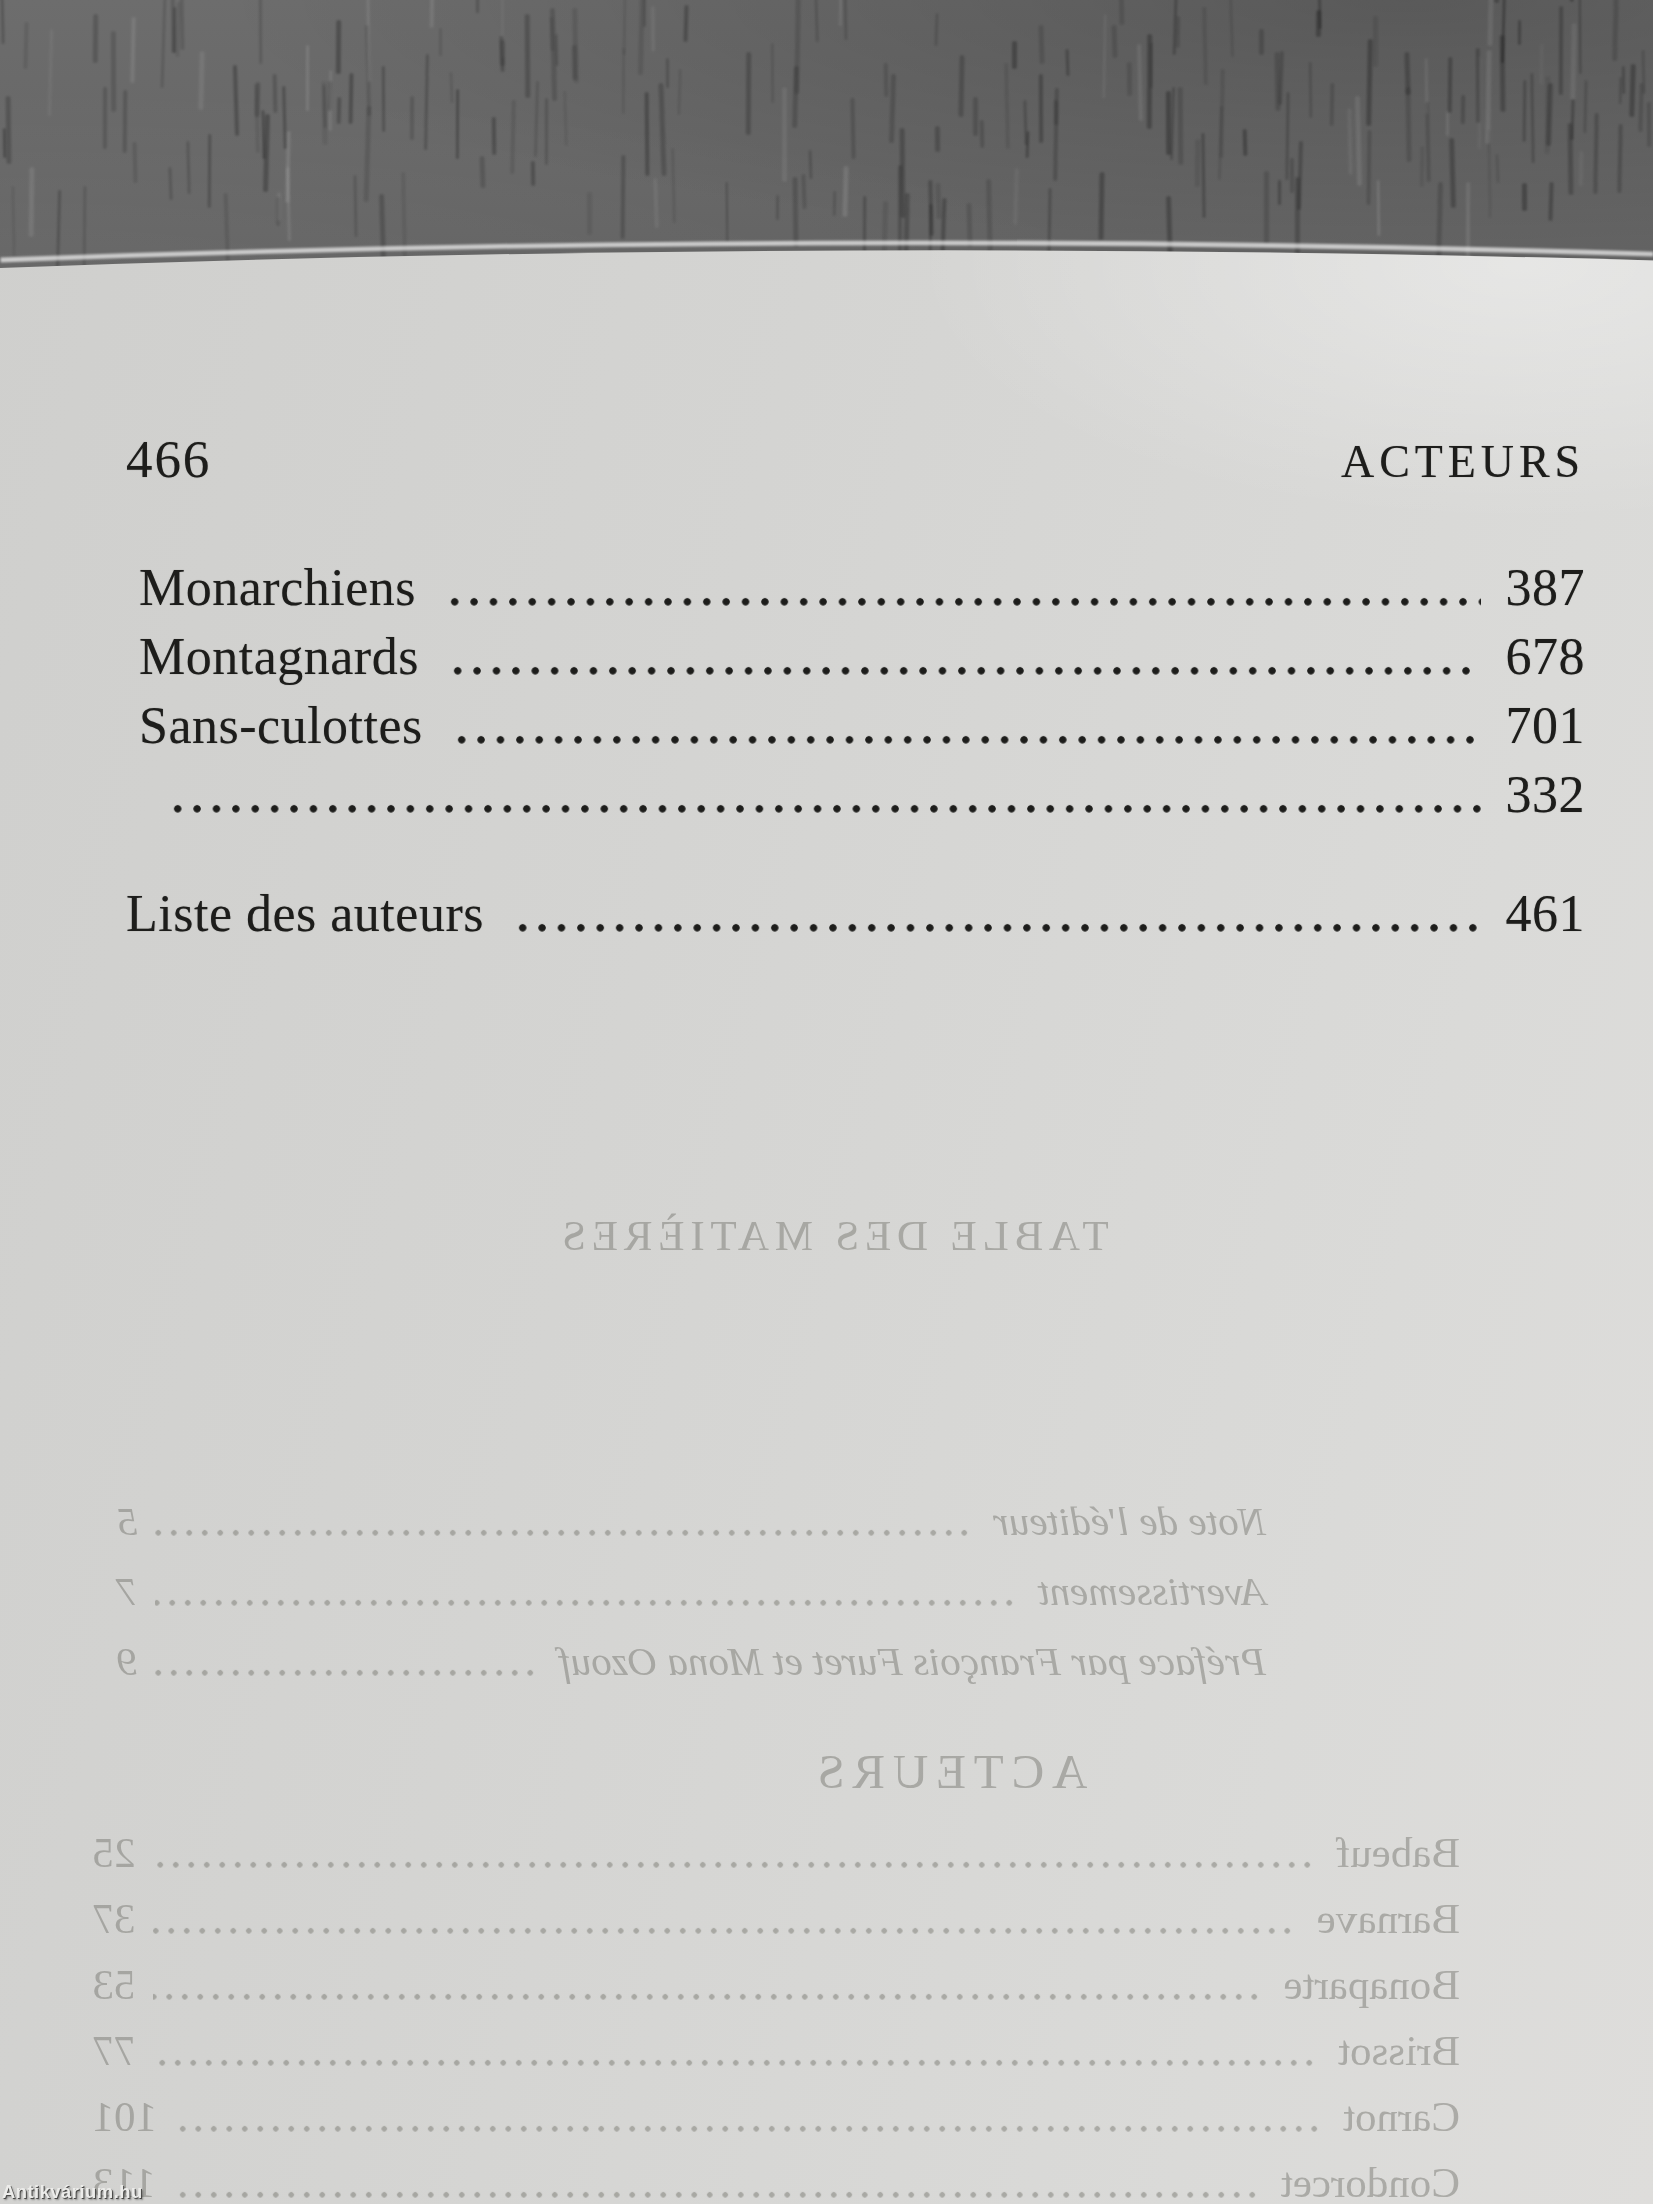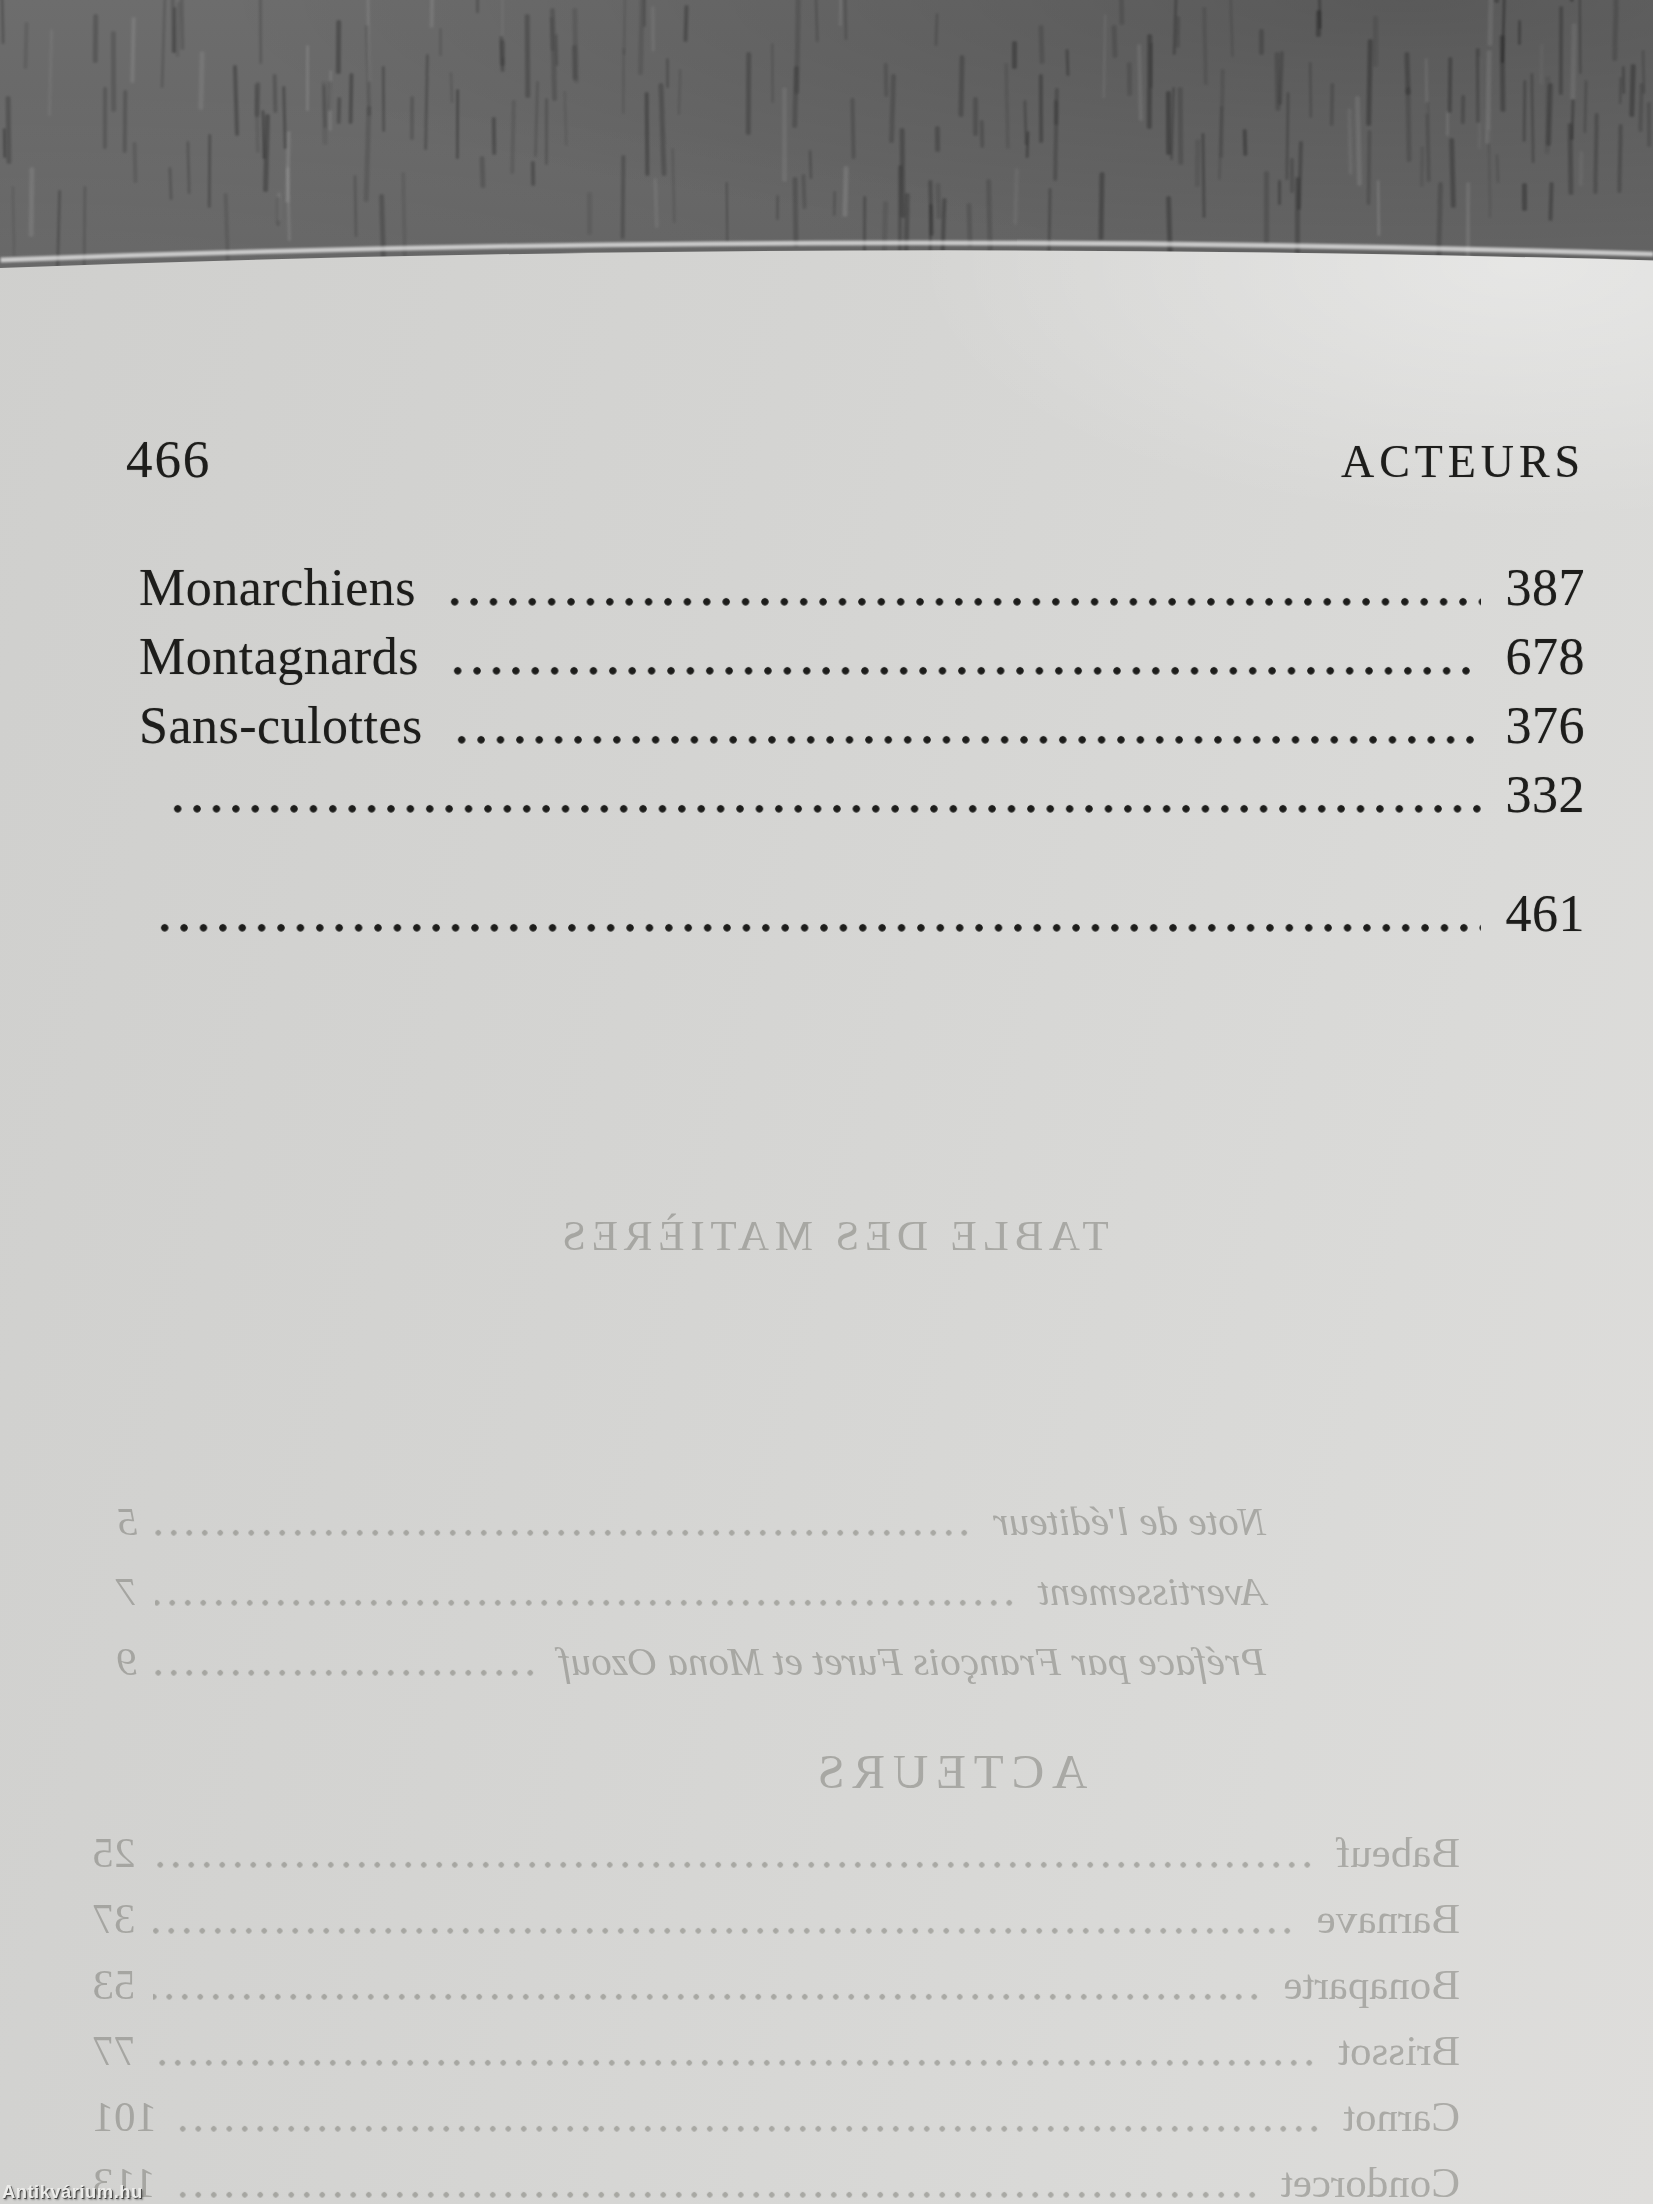--- a/index.html
+++ b/index.html
@@ -322,30 +322,31 @@
           <span class="num">387</span>
         </div>
         <div class="row">
           <span>Montagnards</span>
           <span class="leader"></span>
           <span class="num">678</span>
         </div>
         <div class="row">
           <span>Sans-culottes</span>
           <span class="leader"></span>
-          <span class="num">376</span>
+          <span class="num">701</span>
         </div>
         <div class="row">
           <span class="leader"></span>
           <span class="num">332</span>
         </div>
       </div>
 
       <div class="authors">
         <div class="row">
+          <span>Liste des auteurs</span>
           <span class="leader"></span>
           <span class="num">461</span>
         </div>
       </div>
     </div>
 
     <div class="ghost">
       <div class="g-title">TABLE DES MATIÈRES</div>
 
       <div class="g-row g-front gr0">

